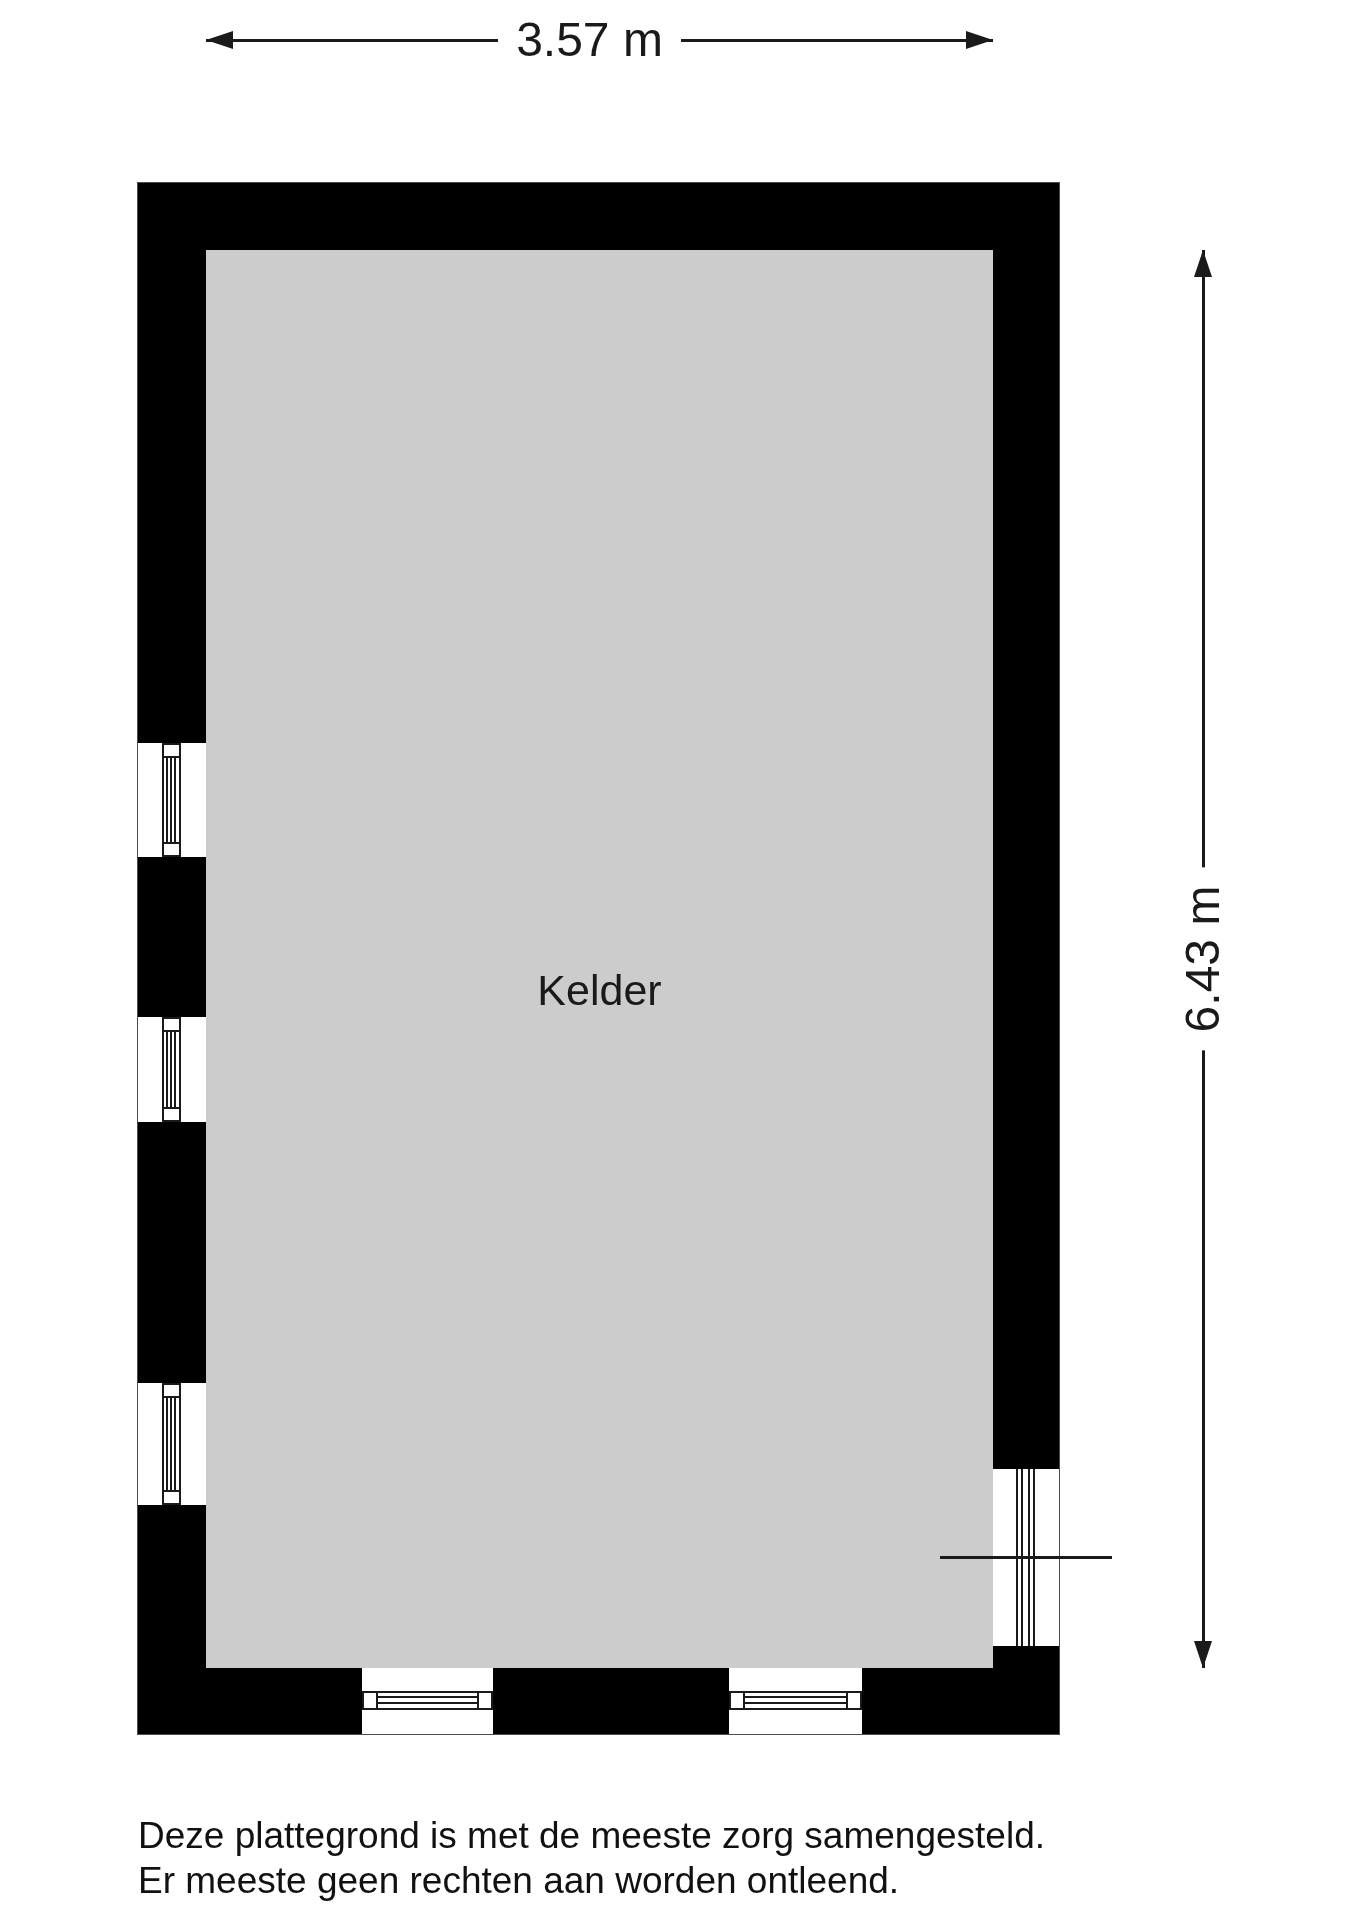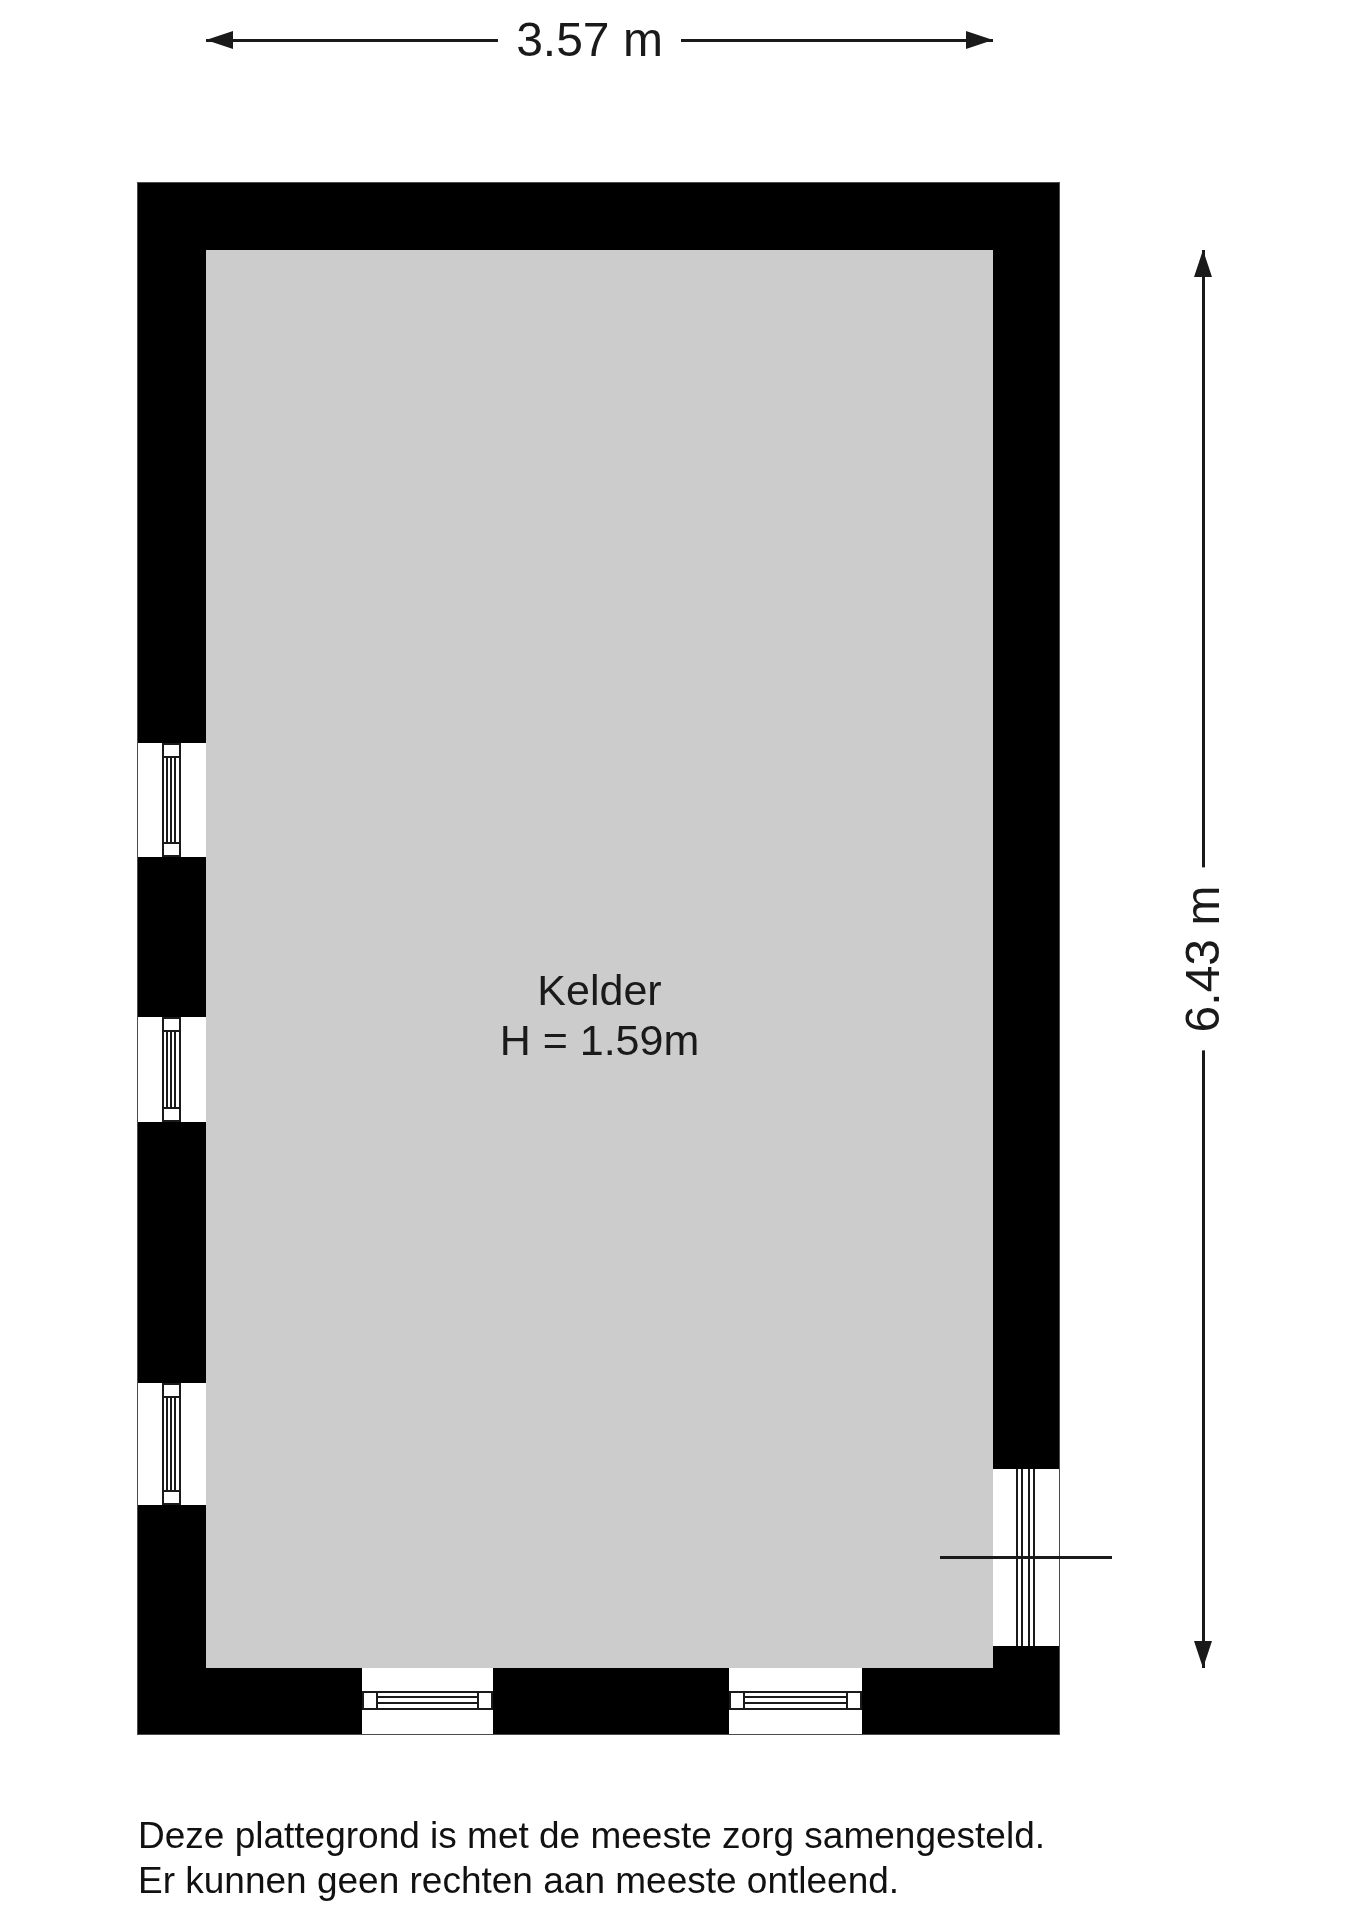--- a/index.html
+++ b/index.html
@@ -157,19 +157,18 @@
 </div>
 
 <div class="abs door">
   <div class="leaf l1"></div>
   <div class="leaf l2"></div>
 </div>
 <div class="abs hatch-line"></div>
 
 <div class="abs room-label">
   <div>Kelder</div>
-  <div>H = 1.59m</div>
 </div>
 
 <div class="abs disclaimer">
   <div>Deze plattegrond is met de meeste zorg samengesteld.</div>
-  <div>Er kunnen geen rechten aan meeste ontleend.</div>
+  <div>Er meeste geen rechten aan worden ontleend.</div>
 </div>
 
 </body></html>

